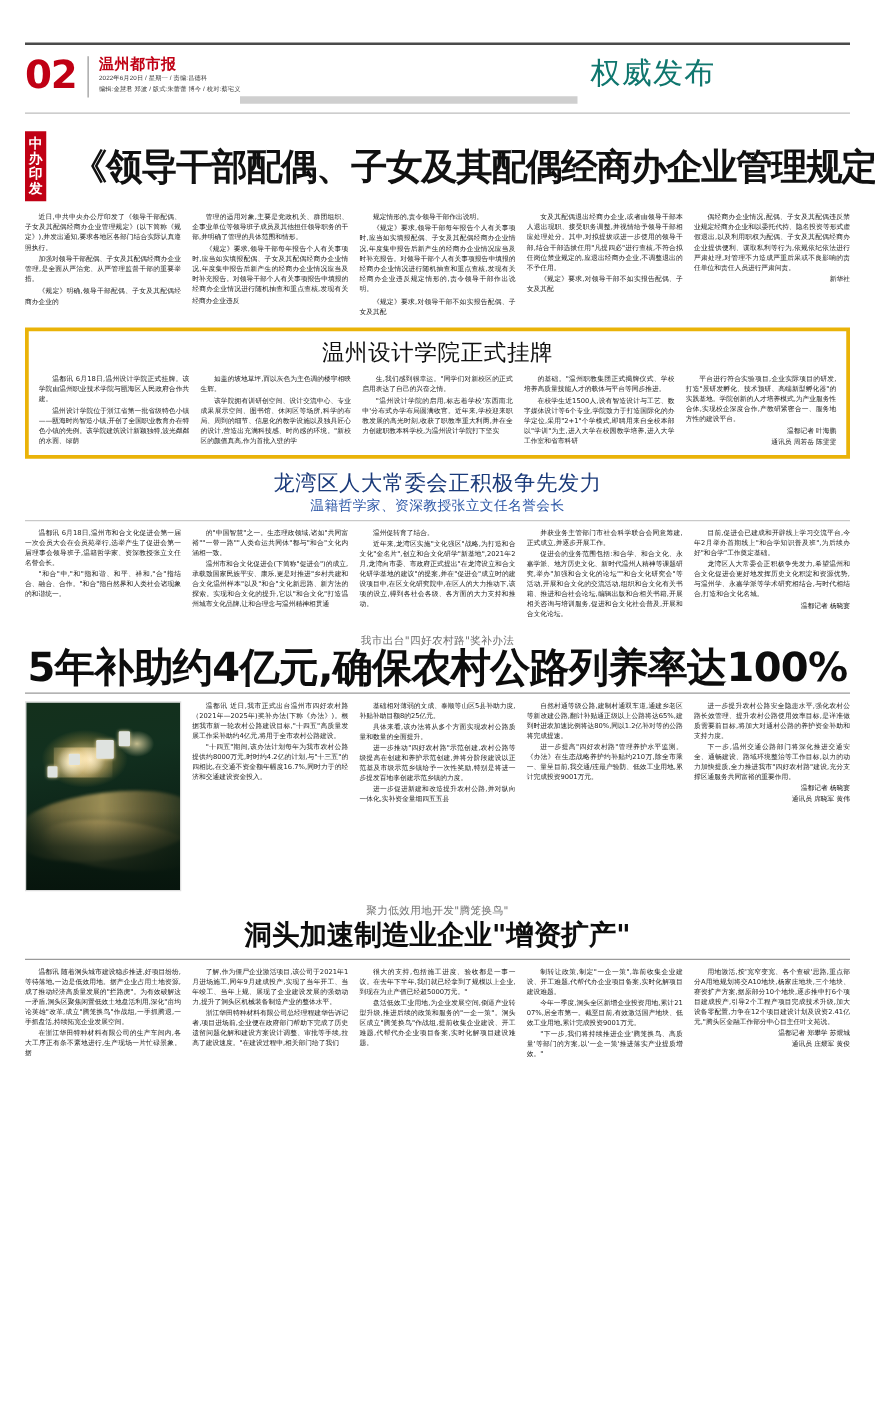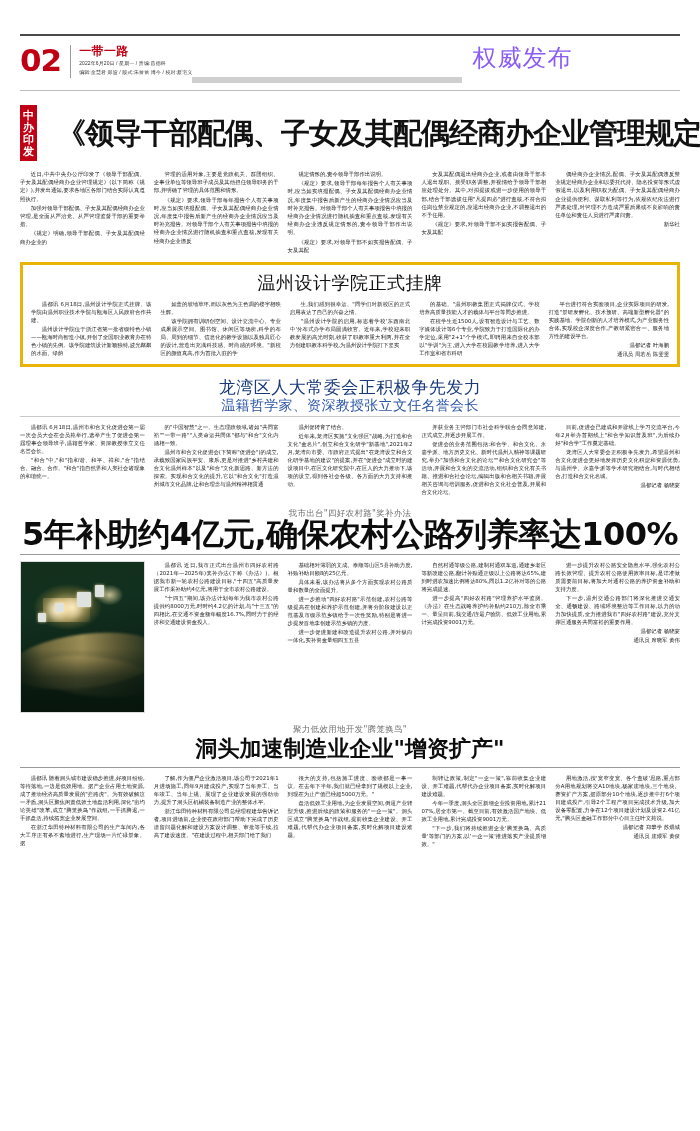--- a/index.html
+++ b/index.html
@@ -32,21 +32,21 @@
   .folio-div{width:1px;background:#999;height:33px;margin-right:8px;}
   .mast-text{display:flex;flex-direction:column;justify-content:flex-start;}
   .paper-name{
     font-family:"DejaVu Serif","Liberation Serif",serif;
     font-weight:bold;font-size:12px;color:#c00014;line-height:13px;
     letter-spacing:.4px;
   }
   .mast-line{font-size:5px;color:#333;line-height:7px;margin-top:2px;letter-spacing:.1px;}
   .mast-bar{height:6px;background:#cfcfcf;align-self:flex-end;margin-bottom:6px;flex:1;max-width:270px;}
   .section-title{
-    font-size:24px;line-height:26px;color:#8b5cf6;
+    font-size:24px;line-height:26px;color:#0f766e;
     letter-spacing:1px;align-self:flex-start;margin-left:10px;
     font-family:"DejaVu Sans",sans-serif;
   }
   .rule-under{height:1px;background:#bdbdbd;margin-top:1px;}
 
   
   .lead-wrap{display:flex;align-items:center;margin-top:14px;}
   .badge{
     background:#c00014;color:#fff;font-weight:bold;
     font-size:11px;line-height:12px;text-align:center;
@@ -88,21 +88,21 @@
     letter-spacing:.5px;color:#111;margin-bottom:6px;
   }
 
   
   .story{margin-top:10px;}
   .shead{
     text-align:center;font-size:17px;line-height:21px;
     color:#1a3a7a;font-family:"DejaVu Sans",sans-serif;letter-spacing:.5px;
   }
   .ssub{
-    text-align:center;font-size:14px;line-height:12px;color:#2b56a6;
+    text-align:center;font-size:11px;line-height:12px;color:#2b56a6;
     margin-top:1px;font-family:"DejaVu Sans",sans-serif;letter-spacing:.3px;
   }
   .kicker{
     text-align:center;font-size:8.5px;line-height:12px;color:#707070;
     font-family:"DejaVu Sans",sans-serif;letter-spacing:.3px;
   }
   .bighead{
     text-align:center;font-size:32px;line-height:30px;font-weight:bold;
     font-family:"DejaVu Sans",sans-serif;letter-spacing:-.5px;color:#0d0d0d;
   }
@@ -153,21 +153,21 @@
 <body>
 
 <div class="page">
 
   <div class="rule-top"></div>
 
   <div class="masthead">
     <div class="folio">02</div>
     <div class="folio-div"></div>
     <div class="mast-text">
-      <div class="paper-name">一带一路</div>
+      <div class="paper-name">温州都市报</div>
       <div class="mast-line">2022年6月20日 / 星期一 / 责编:吕德科</div>
       <div class="mast-line">编辑:金慧君 郑波 / 版式:朱蕾蕾 博今 / 校对:蔡宅义</div>
     </div>
     <div class="mast-bar"></div>
     <div class="section-title">权威发布</div>
   </div>
   <div class="rule-under"></div>
 
   <div class="lead-wrap">
     <div class="badge">

